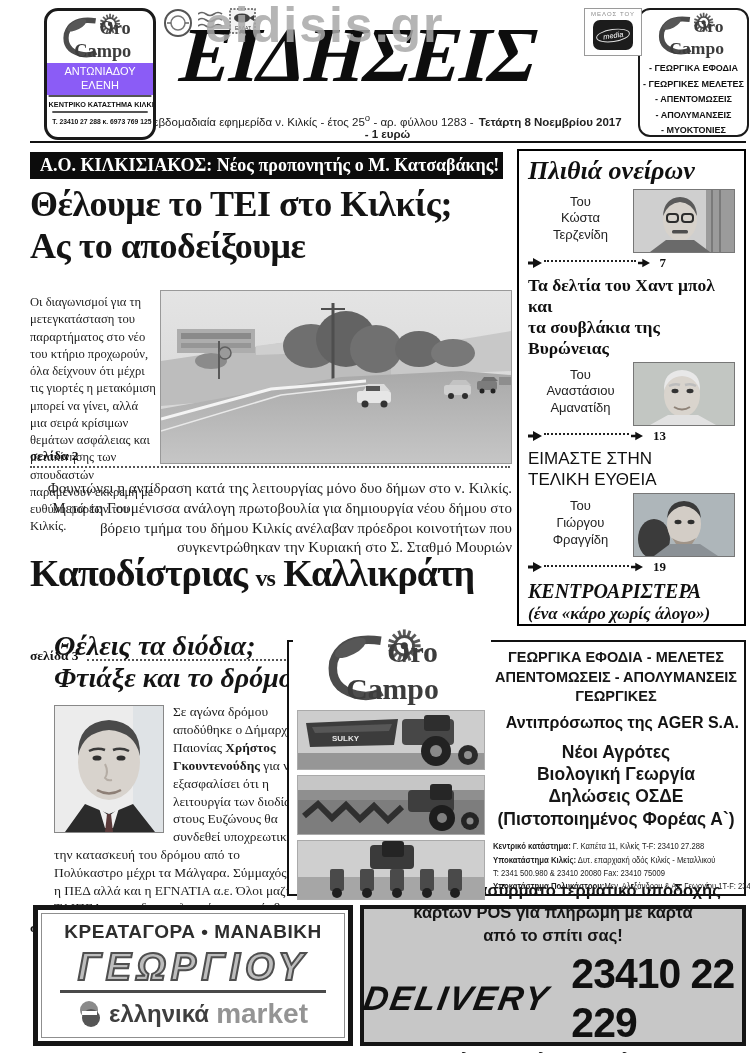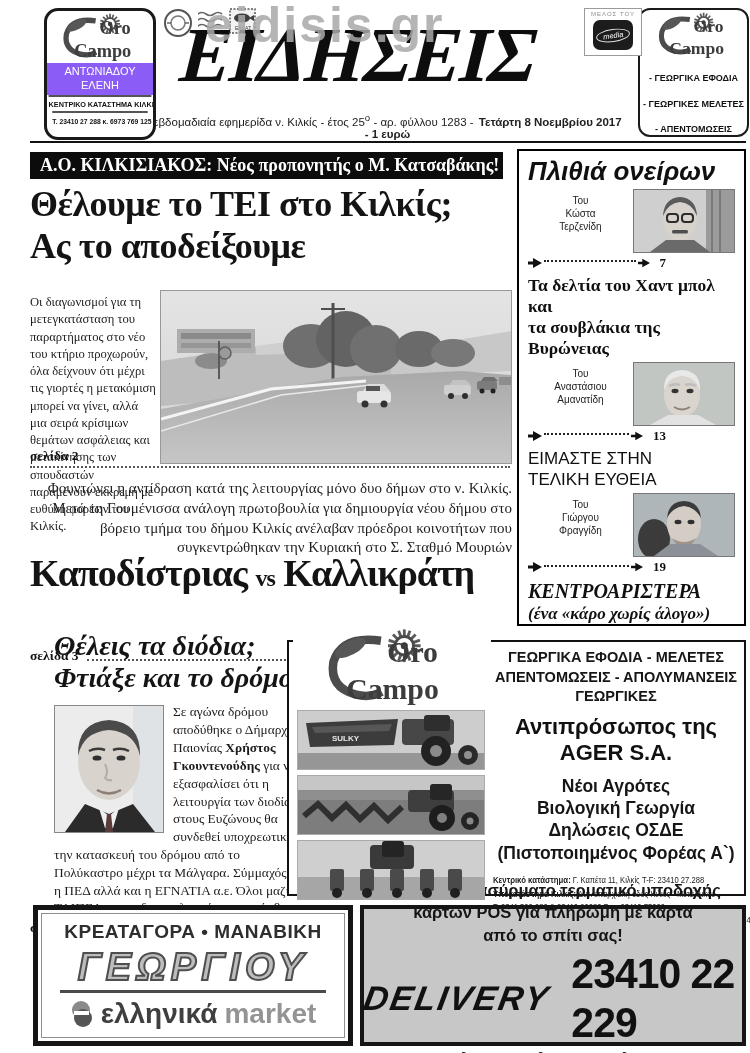--- a/index.html
+++ b/index.html
@@ -30,21 +30,21 @@
                background:#fff;z-index:3;text-align:center;}
   .media-badge .mb-label{font-size:6px;color:#8d8d8d;letter-spacing:1px;line-height:10px;}
   .media-badge .mb-icon{width:40px;height:30px;margin:1px auto 0;background:#1c1c1c;border-radius:7px;
                display:flex;align-items:center;justify-content:center;}
   .media-badge .mb-icon span{color:#fff;font-size:7.5px;font-style:italic;border:1px solid #ddd;
                border-radius:50%;padding:1px 6px;transform:rotate(-8deg);}
   .subtitle{position:absolute;left:150px;top:112px;width:475px;text-align:center;font-size:11.5px;color:#222;}
   .subtitle b{margin-left:2px;}
   .logo-right{position:absolute;left:638px;top:8px;width:107px;height:125px;border:2px solid #1a1a1a;
               border-radius:12px;background:#fff;overflow:hidden;}
-  .logo-right .svc{font-weight:bold;font-size:9px;line-height:1.5;text-align:center;margin-top:12px;}
+  .logo-right .svc{font-weight:bold;font-size:9px;line-height:1.5;text-align:center;margin-top:2px;}
   .header-rule{position:absolute;left:30px;top:141px;width:716px;border-top:2px solid #111;}
 
   
   .banner{position:absolute;left:30px;top:152px;width:473px;height:27px;background:#0c0c0c;color:#fff;
           font-family:"Liberation Serif",serif;font-weight:bold;font-size:18px;line-height:27px;
           padding-left:10px;box-sizing:border-box;white-space:nowrap;}
   .banner .pref{font-size:11px;margin-left:6px;font-weight:bold;}
   .h-tei{position:absolute;left:30px;top:184px;width:482px;font-family:"Liberation Serif",serif;
          font-weight:bold;font-size:36px;line-height:1.16;letter-spacing:-.5px;color:#141414;}
   .tei-body{position:absolute;left:30px;top:294px;width:127px;font-family:"Liberation Serif",serif;
@@ -70,57 +70,57 @@
   .h-diodia{font-family:"Liberation Serif",serif;font-weight:bold;font-style:italic;font-size:28px;
             line-height:1.15;color:#141414;}
   .diodia-body{margin-top:9px;font-family:"Liberation Serif",serif;font-size:13.4px;line-height:1.33;color:#1c1c1c;}
   .diodia-photo{float:left;width:108px;height:126px;border:1px solid #888;margin:2px 9px 2px 0;}
   .diodia-page{left:0;top:246px;width:256px;}
 
   
   .sidebar{position:absolute;left:517px;top:149px;width:229px;height:477px;border:2px solid #000;
            box-sizing:border-box;padding:6px 9px;overflow:hidden;background:#fff;}
   .sb-title{white-space:pre-line;color:#101010;}
-  .t-it-serif{font-family:Liberation Sans, sans-serif;font-weight:bold;font-style:italic;font-size:26px;line-height:1.1;}
+  .t-it-serif{font-family:Liberation Serif, serif;font-weight:bold;font-style:italic;font-size:26px;line-height:1.1;}
   .t-serif{font-family:"Liberation Serif",serif;font-weight:bold;font-size:17.5px;line-height:1.2;}
   .t-sans{font-weight:normal;font-size:17px;line-height:1.25;}
   .t-it-serif2{font-family:"Liberation Serif",serif;font-weight:bold;font-style:italic;font-size:20px;line-height:1.25;}
   .sb-sub{font-family:"Liberation Serif",serif;font-weight:bold;font-style:italic;font-size:17px;line-height:1.2;}
   .sb-row{display:flex;margin-top:3px;}
-  .sb-author{flex:1;text-align:center;font-size:10px;line-height:1.3;white-space:pre-line;padding-top:5px;color:#222;}
+  .sb-author{flex:1;text-align:center;font-size:13px;line-height:1.3;white-space:pre-line;padding-top:5px;color:#222;}
   .sb-photo{width:100px;height:62px;border:1px solid #777;flex:0 0 auto;}
   .pager{display:flex;align-items:center;width:138px;margin:2px 0 4px;}
   .pdots{flex:1;border-bottom:2px dotted #222;margin:0 2px 3px;}
   .pnum{font-family:"Liberation Serif",serif;font-weight:bold;font-size:13px;margin-left:10px;}
 
   
   .ad-oc{position:absolute;left:287px;top:640px;width:459px;height:256px;border:2px solid #111;
          box-sizing:border-box;background:#fff;}
   .ad-oc-logo{position:absolute;left:4px;top:-14px;width:198px;height:80px;background:#fff;z-index:2;}
   .ad-photos{position:absolute;left:8px;top:68px;width:188px;z-index:1;}
   .ad-photos svg{display:block;margin-bottom:5px;border:1px solid #aaa;}
   .ad-text{position:absolute;left:204px;top:6px;width:246px;text-align:center;}
   .ad-l{font-weight:bold;font-size:14.5px;line-height:1.35;color:#161616;}
-  .ad-agent{font-weight:bold;font-size:22px;margin-top:7px;color:#111;}
+  .ad-agent{font-weight:bold;font-size:16px;margin-top:7px;color:#111;text-align:right;}
   .ad-svc{font-weight:bold;font-size:17.5px;line-height:1.28;margin-top:9px;color:#161616;}
   .ad-addr{margin-top:10px;text-align:left;font-size:8.2px;line-height:1.55;color:#222;white-space:nowrap;
            transform:scaleX(.93);transform-origin:left;}
   .ad-addr b{font-size:8.4px;}
 
   
   .ad-georgiou{position:absolute;left:33px;top:905px;width:320px;height:141px;border:5px solid #151515;
                box-sizing:border-box;background:#fff;}
   .ad-g-inner{position:absolute;inset:3px;border:1px solid #8f8f8f;display:flex;flex-direction:column;
               align-items:center;justify-content:space-evenly;padding:2px 0;}
   .g-line1{font-weight:bold;font-size:19px;letter-spacing:.5px;color:#2e2e2e;}
   .g-brand{font-weight:bold;font-style:italic;font-size:38px;letter-spacing:5px;color:#bdbdbd;
            -webkit-text-stroke:2px #4f4f4f;line-height:1;}
   .g-div{width:88%;border-top:3px solid #4a4a4a;}
   .g-market{display:flex;align-items:center;gap:7px;}
-  .g-gr{font-weight:bold;font-size:28px;color:#3f3f3f;}
+  .g-gr{font-weight:bold;font-size:24px;color:#3f3f3f;}
   .g-en{font-weight:bold;font-size:28px;color:#949494;}
 
   .ad-delivery{position:absolute;left:360px;top:905px;width:386px;height:141px;border:4px solid #151515;
                box-sizing:border-box;background:#c7c7c7;display:flex;flex-direction:column;align-items:center;
                justify-content:center;gap:1px;}
   .d-line{font-weight:bold;font-size:16.5px;line-height:1.3;color:#151515;}
   .d-row{display:flex;align-items:center;gap:18px;margin:2px 0 1px;}
   .d-word{font-weight:bold;font-style:italic;font-size:34px;letter-spacing:2px;transform:skewX(-10deg);color:#111;}
   .d-phone{font-weight:bold;font-size:43px;letter-spacing:-1px;transform:scaleX(.95);color:#111;}
   .d-addr{font-weight:bold;font-size:19px;color:#151515;}

